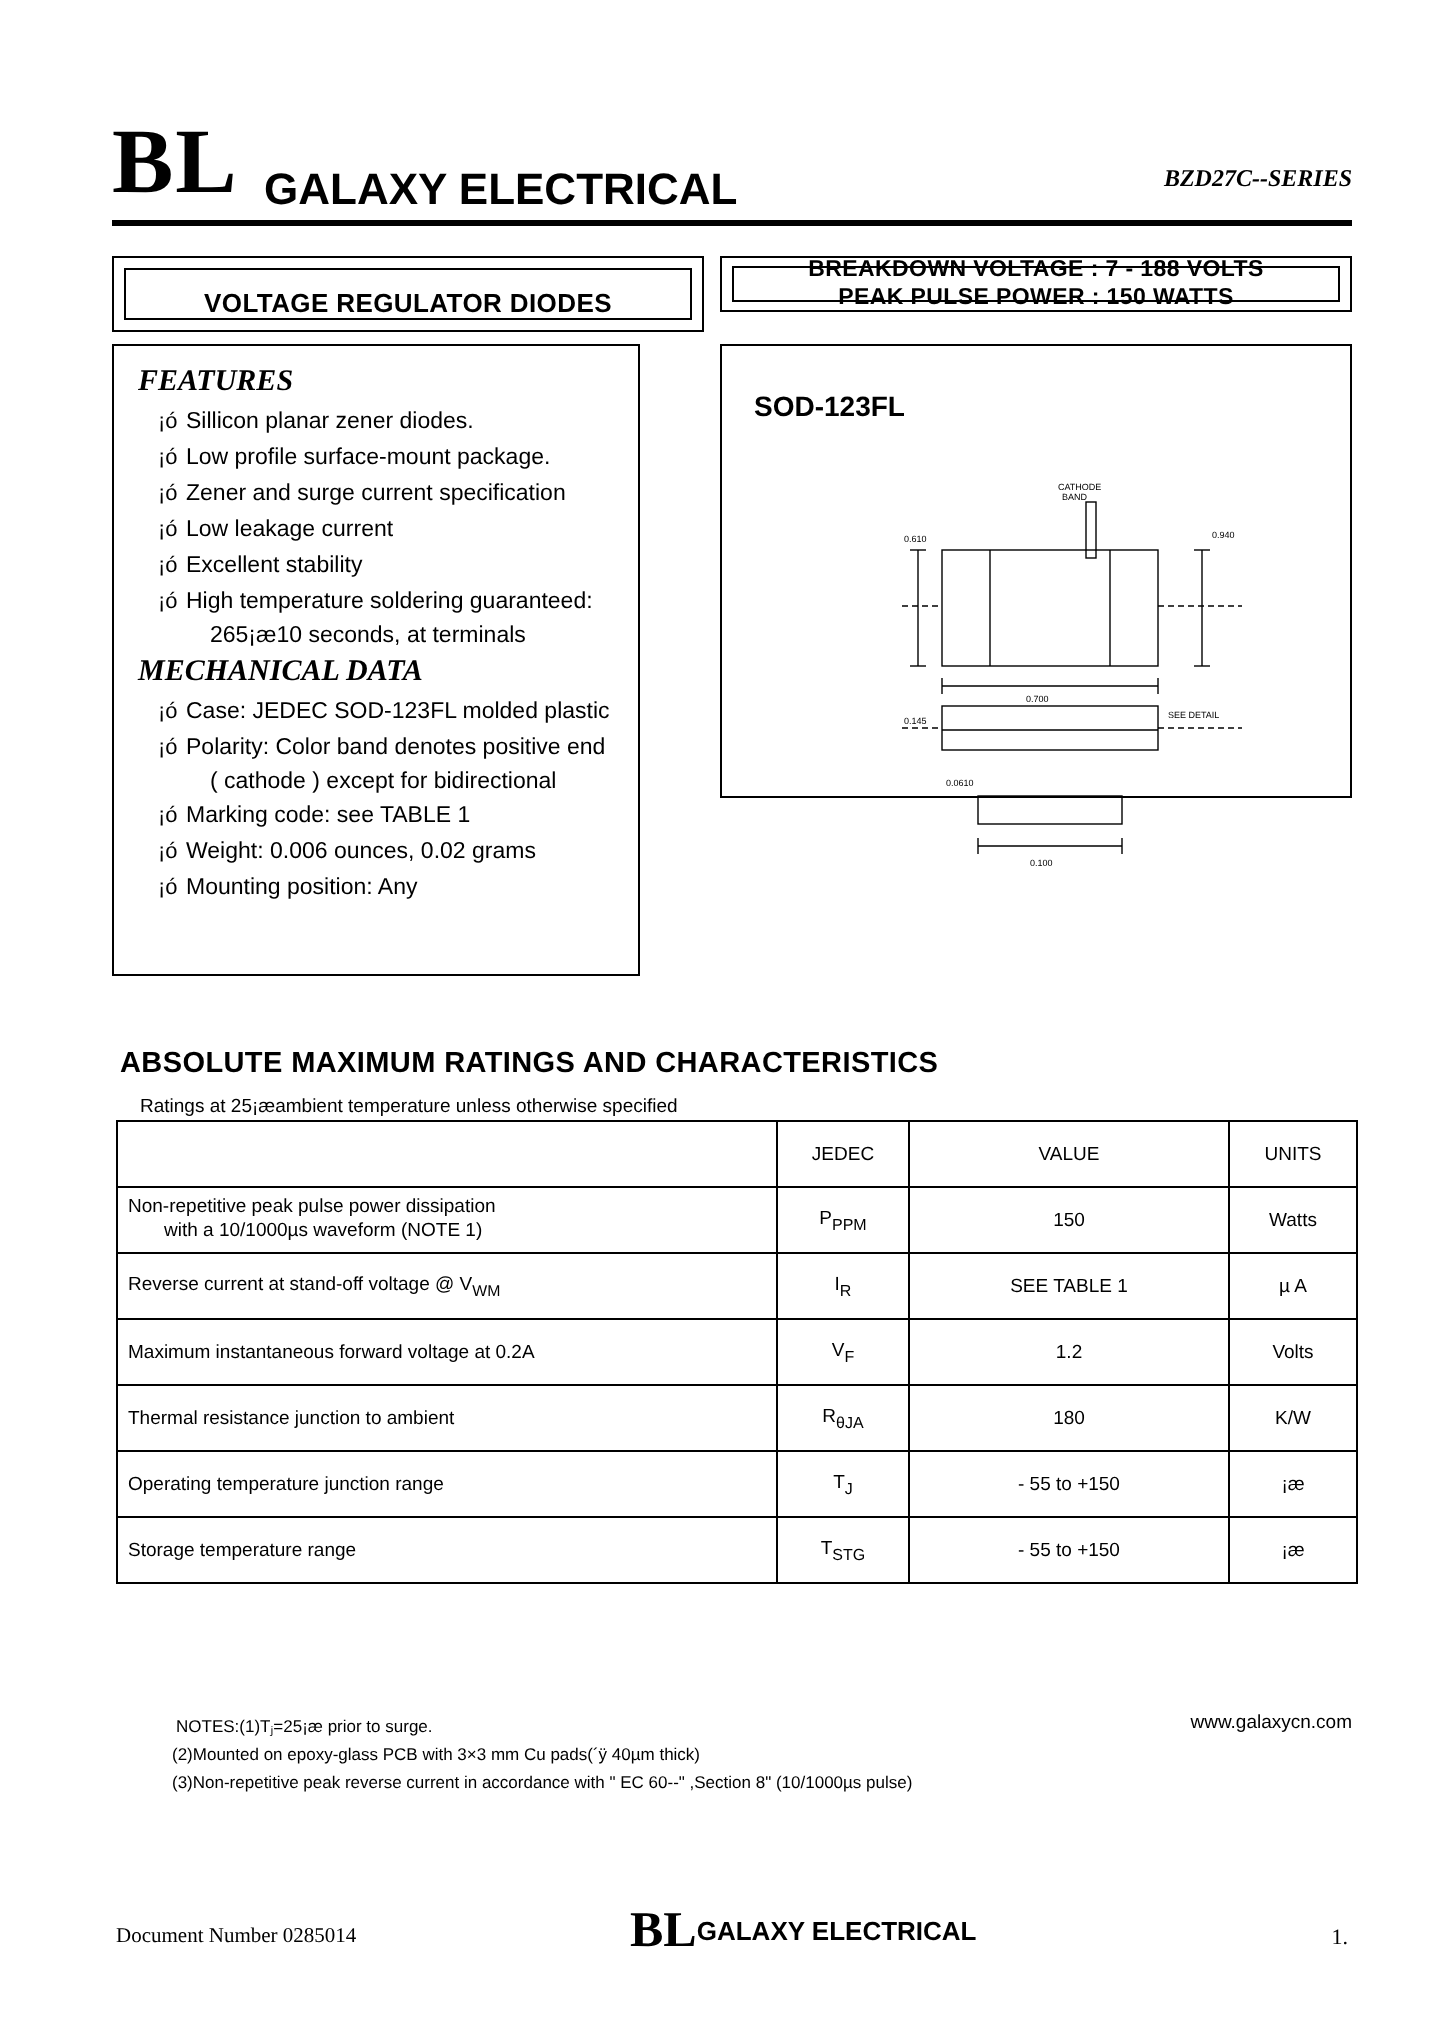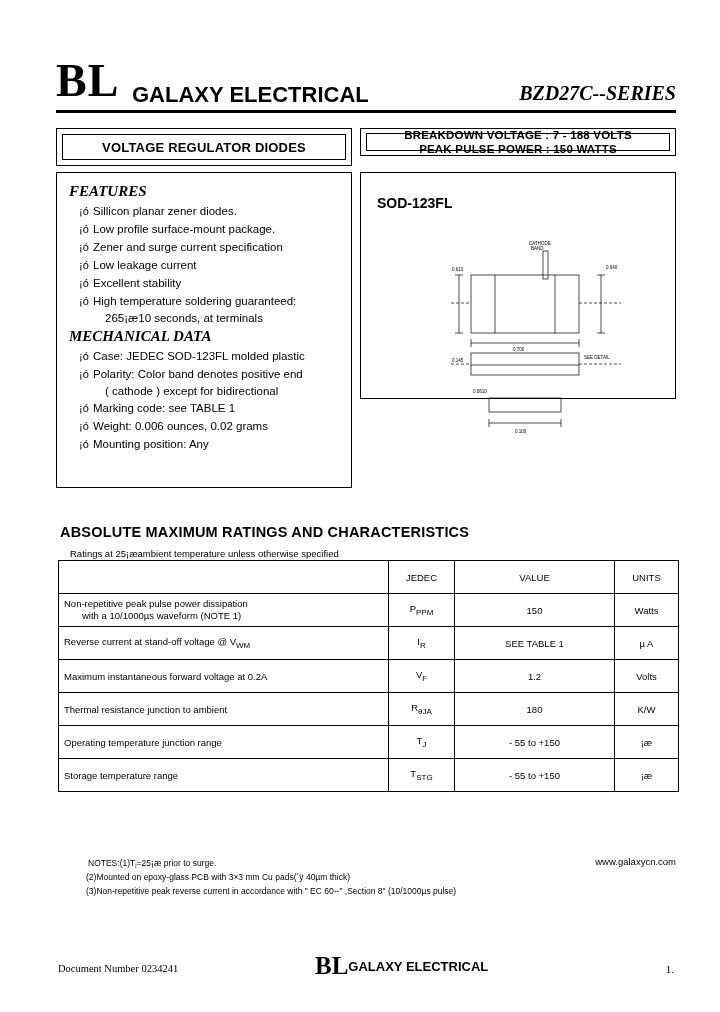--- a/index.html
+++ b/index.html
@@ -21,44 +21,44 @@
     font-size:46px;font-weight:bold;letter-spacing:1px;
   }
   .brand{
     position:absolute;left:76px;top:22px;
     font-family:"Liberation Sans", sans-serif;
     font-size:22px;font-weight:bold;letter-spacing:0px;
   }
   .series{
     position:absolute;right:0;top:22px;
     font-family:"Liberation Serif", serif;
-    font-style:italic;font-weight:bold;font-size:20px;
+    font-style:italic;font-weight:bold;font-size:12px;
   }
   .headrule{position:absolute;left:0;top:50px;width:620px;height:3px;background:#000;}
 
   
   .box{position:absolute;border:1.5px solid #000;box-sizing:border-box;}
   .titlebox{left:56px;top:128px;width:296px;height:38px;}
   .titlebox .inner{
     position:absolute;left:5px;top:5px;right:5px;bottom:5px;
     border:1px solid #000;
-    display:flex;align-items:center;justify-content:center;
+    display:flex;align-items:flex-end;justify-content:center;
   }
   .titlebox .txt{font-size:13px;font-weight:bold;letter-spacing:0.2px;}
 
   .ratebox{left:360px;top:128px;width:316px;height:28px;}
   .ratebox .inner{
     position:absolute;left:5px;top:4px;right:5px;bottom:4px;
     border:1px solid #000;
     display:flex;flex-direction:column;align-items:center;justify-content:center;
   }
   .ratebox .txt{font-size:11.5px;font-weight:bold;line-height:14px;letter-spacing:0.2px;}
 
   
-  .featbox{left:56px;top:172px;width:296px;height:316px;}
+  .featbox{left:56px;top:172px;width:264px;height:316px;}
   .featbox .pad{position:absolute;left:12px;top:8px;right:8px;}
   .sec-title{
     font-family:"Liberation Serif", serif;
     font-style:italic;font-weight:bold;font-size:15px;
     margin:2px 0 4px 0;
   }
   .bullet{
     font-size:11.5px;line-height:15px;margin:0 0 3px 10px;
     position:relative;padding-left:14px;
   }
@@ -302,19 +302,19 @@
     </tbody>
   </table>
 
   <div class="notes">
     <span class="n">NOTES:(1)Tⱼ=25¡æ prior to surge.</span>
     <span class="n ind">(2)Mounted on epoxy-glass PCB with 3×3 mm Cu pads(´ÿ 40µm thick)</span>
     <span class="n ind">(3)Non-repetitive peak reverse current in accordance with " EC 60--" ,Section 8" (10/1000µs pulse)</span>
   </div>
   <div class="web">www.galaxycn.com</div>
 
-  <div class="footer-doc">Document Number  0234241</div>
+  <div class="footer-doc">Document Number  0285014</div>
   <div class="footer-logo">
     <span class="b">BL</span><span class="g">GALAXY ELECTRICAL</span>
   </div>
   <div class="footer-page">1.</div>
 
 </div>
 
 </body></html>

